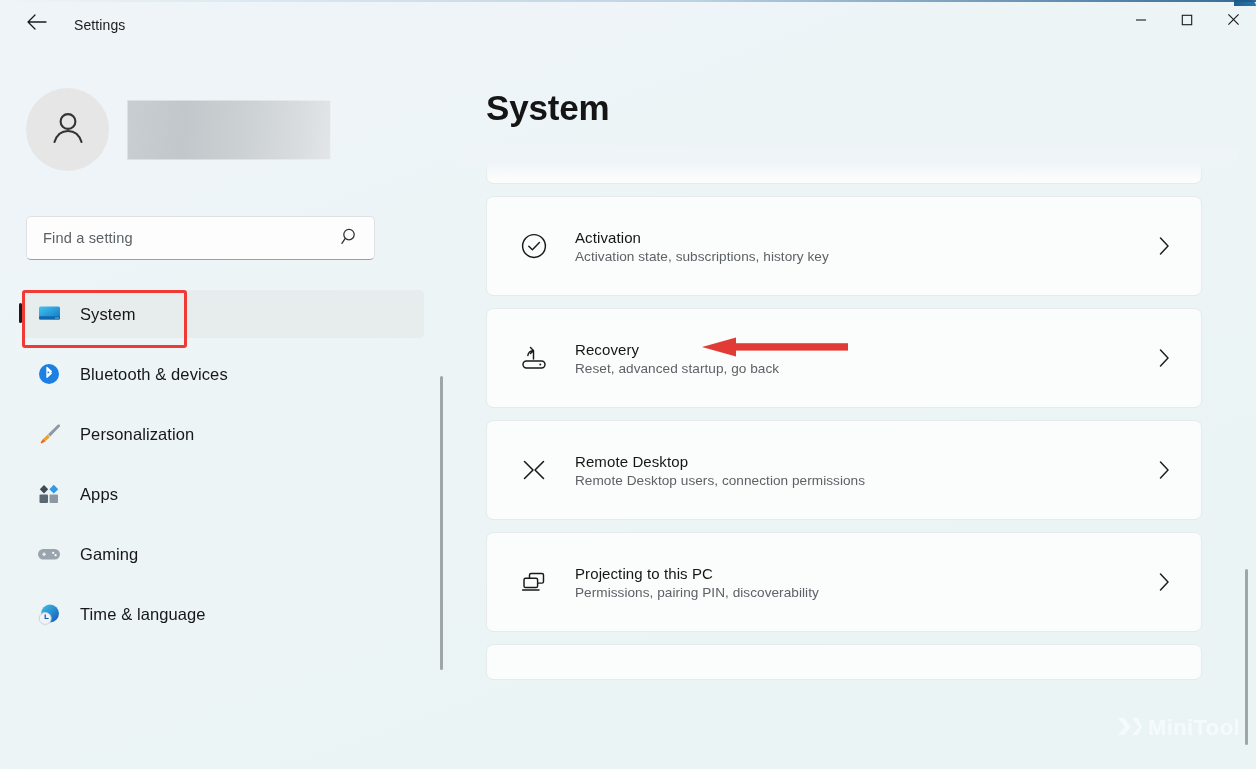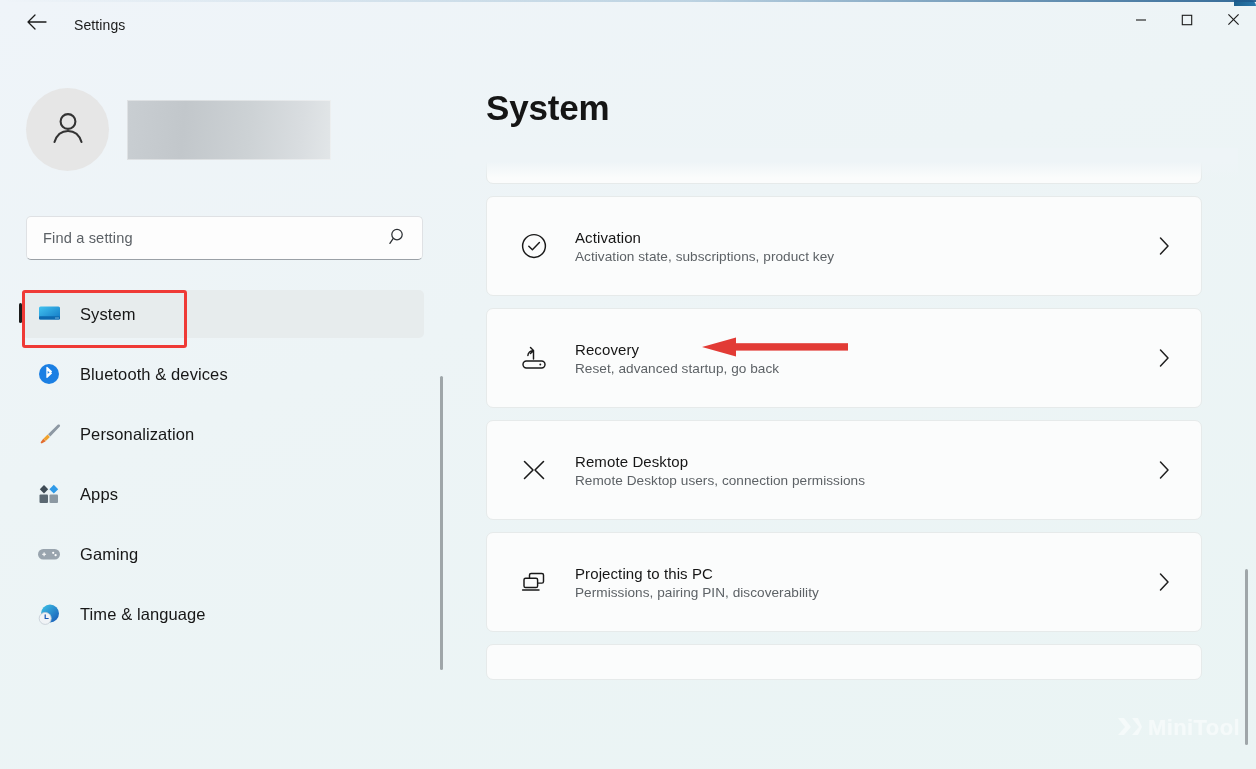--- a/index.html
+++ b/index.html
@@ -113,21 +113,21 @@
   }
   .name-redaction {
     width: 204px; height: 60px;
     background: linear-gradient(95deg, #c9ced2 0%, #c2c7cb 28%, #cdd2d5 60%, #d9dde0 85%, #e2e6e8 100%);
     box-shadow: 0 0 0 1px rgba(255,255,255,.4) inset;
   }
 
   .searchbox {
     position: absolute;
     top: 152px; left: 26px;
-    width: 397px; height: 44px;
+    width: 349px; height: 44px;
     background: #fdfdfd;
     border: 1px solid #dfe1e4;
     border-bottom: 1px solid #9aa0a6;
     border-radius: 5px;
     display: flex;
     align-items: center;
     padding: 0 14px 0 16px;
     cursor: text;
   }
   .searchbox .ph {
@@ -499,21 +499,21 @@
 
       <div class="card">
         <div class="card-ico">
           <svg width="30" height="30" viewBox="0 0 30 30" fill="none">
             <circle cx="15" cy="15" r="11.4" stroke="#191919" stroke-width="1.45"></circle>
             <path d="M9.8 15.2l3.6 3.6 7-7.3" stroke="#191919" stroke-width="1.45" stroke-linecap="round" stroke-linejoin="round"></path>
           </svg>
         </div>
         <div class="card-text">
           <div class="card-title">Activation</div>
-          <div class="card-sub">Activation state, subscriptions, product key</div>
+          <div class="card-sub">Activation state, subscriptions, history key</div>
         </div>
         <div class="chev">
           <svg width="13" height="20" viewBox="0 0 13 20" fill="none">
             <path d="M2.5 2L10 10l-7.5 8" stroke="#1f1f1f" stroke-width="1.5" stroke-linecap="round" stroke-linejoin="round"></path>
           </svg>
         </div>
       </div>
 
 
       <div class="card">

